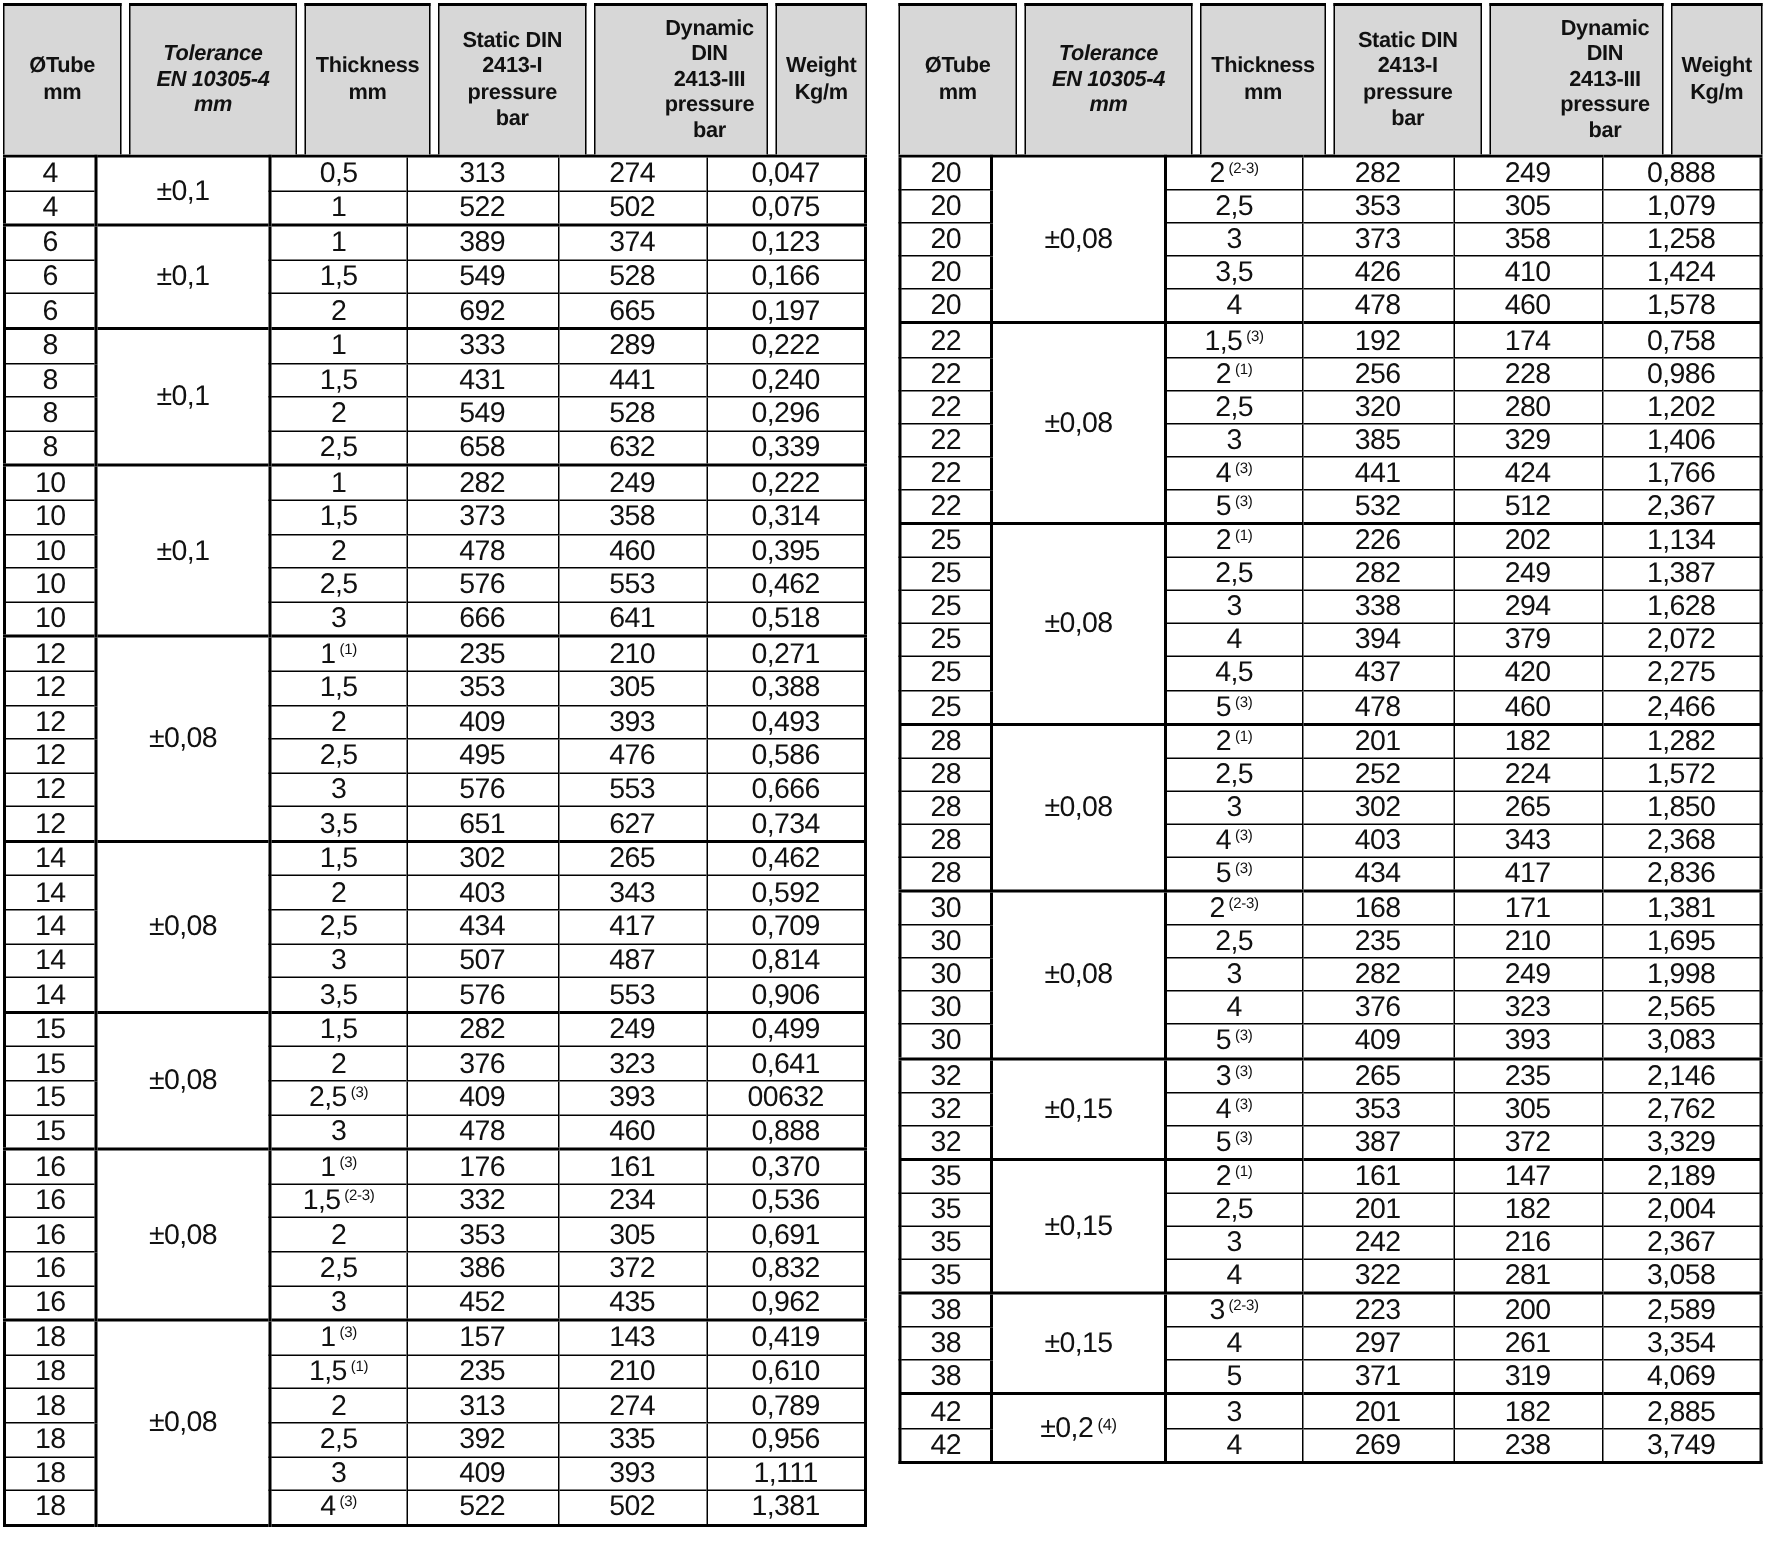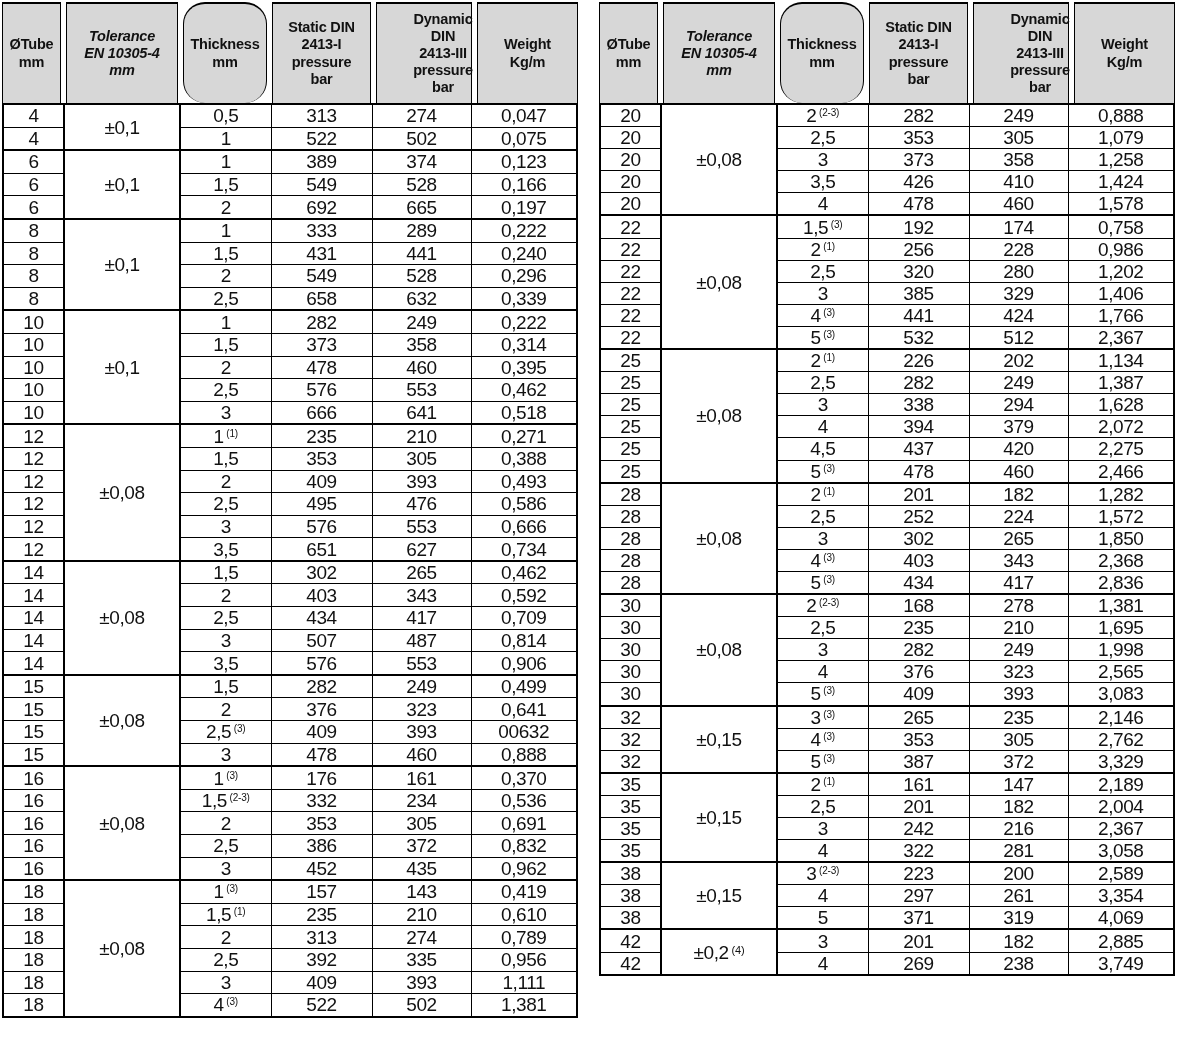--- a/index.html
+++ b/index.html
@@ -5,21 +5,21 @@
   html,body{margin:0;padding:0;background:#ffffff;}
   body{width:1184px;height:1038px;font-family:"Liberation Sans","DejaVu Sans",sans-serif;color:#111;}
   .wrap{display:flex;align-items:flex-start;gap:21px;padding:2px 0 0 2px;}
   .htable{width:576px;flex:0 0 auto;}
   
   .thead{display:flex;gap:5px;height:101px;box-sizing:border-box;}
   .hcell{background:#d7d7d7;border:1.5px solid #000;border-top:2.5px solid #000;border-bottom:none;
          box-sizing:border-box;display:flex;align-items:center;justify-content:center;
          text-align:center;font-weight:bold;font-size:14.5px;line-height:1.18;white-space:pre-line;
          letter-spacing:-0.2px;}
-  .c0{width:59px;} .c1{width:112px;font-style:italic;} .c2{width:84px;border-radius:22px;} .c3{width:99px;} .c4{width:96px;padding-left:38px;} .c5{flex:1;text-align:center;}
+  .c0{width:79px;} .c1{width:112px;font-style:italic;} .c2{width:84px;} .c3{width:99px;} .c4{width:116px;padding-left:38px;} .c5{flex:1;text-align:center;}
   
   table.dtable{border-collapse:collapse;table-layout:fixed;width:576px;border:2.5px solid #000;}
   .dtable td{padding:0;margin:0;text-align:center;vertical-align:middle;
              font-size:19px;line-height:1;letter-spacing:-0.4px;border-top:1.5px solid #000;}
   .t-left  td{height:21.6px;}
   .t-right td{height:21.1px;}
   tr.gfirst td{border-top:2.5px solid #000;}
   td.tube{border-right:2.5px solid #000;}
   td.tol{border-right:2.5px solid #000;margin-top:32px;}
   td.thick,td.stat,td.dyn{border-right:1.5px solid #000;}
@@ -542,21 +542,21 @@
             <td class="thick">5<sup class="fn"> (3)</sup></td>
             <td class="stat">434</td>
             <td class="dyn">417</td>
             <td class="wt">2,836</td>
           </tr>
           <tr class="gfirst">
             <td class="tube">30</td>
             <td class="tol" rowspan="5">±0,08</td>
             <td class="thick">2<sup class="fn"> (2-3)</sup></td>
             <td class="stat">168</td>
-            <td class="dyn">278</td>
+            <td class="dyn">171</td>
             <td class="wt">1,381</td>
           </tr>
           <tr>
             <td class="tube">30</td>
             <td class="thick">2,5</td>
             <td class="stat">235</td>
             <td class="dyn">210</td>
             <td class="wt">1,695</td>
           </tr>
           <tr>

